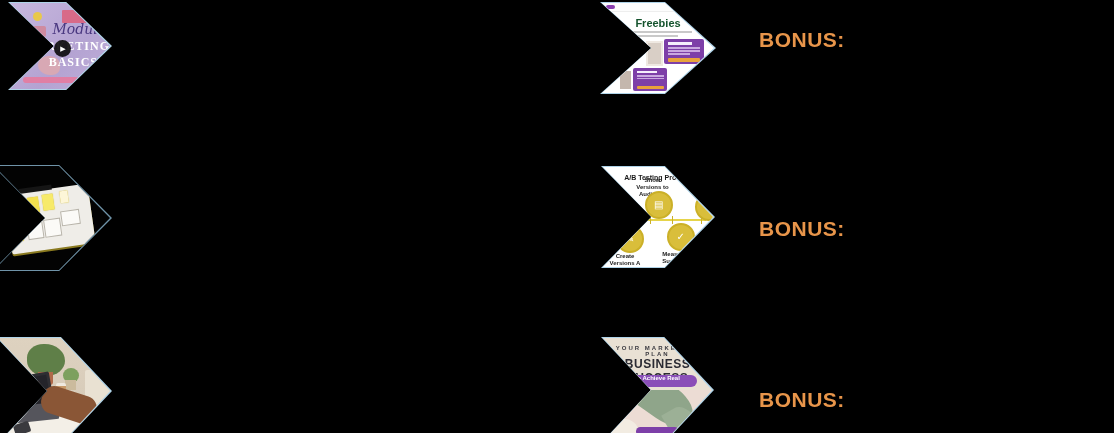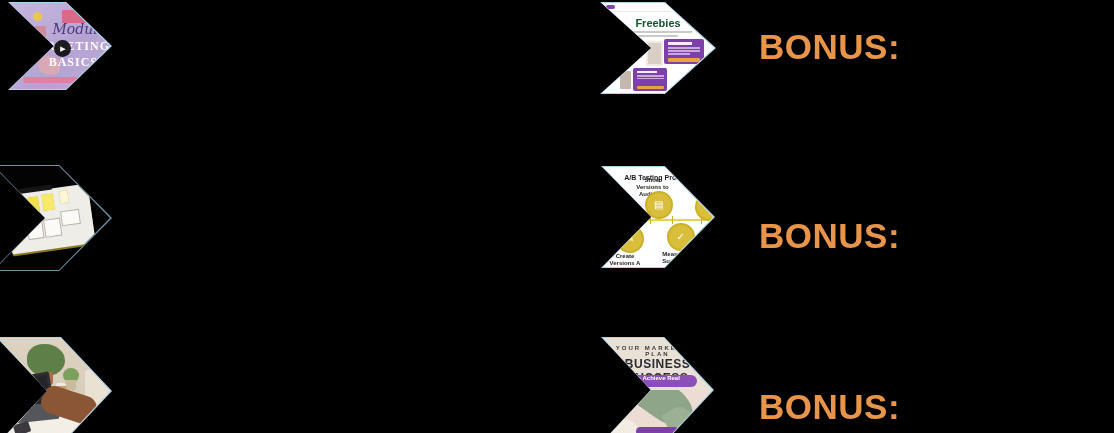--- a/index.html
+++ b/index.html
@@ -13,21 +13,21 @@
         overflow:hidden;}
 
   
   .r1l{left:8px;top:2px;width:104px;height:88px;}
   .r1r{left:600px;top:2px;width:116px;height:92px;}
   .r2l{left:-8px;top:165px;width:120px;height:106px;background:#6f93a8;}
   .r2r{left:601px;top:166px;width:114px;height:102px;}
   .r3l{left:-4px;top:337px;width:116px;height:108px;}
   .r3r{left:601px;top:337px;width:113px;height:106px;}
 
-  .bonus{position:absolute;left:759px;color:#E8954A;font-weight:800;font-size:35px;
+  .bonus{position:absolute;left:759px;color:#E8954A;font-weight:800;font-size:21px;
          letter-spacing:.5px;line-height:1;}
   .b1{top:29px;} .b2{top:218px;} .b3{top:389px;}
 
   
   .vt{background:linear-gradient(135deg,#c7b7de 0%,#b4a3d2 60%,#bfaed9 100%);width:100%;height:100%;position:relative;}
   .vt .emoji{position:absolute;left:23%;top:11%;width:9px;height:9px;border-radius:50%;background:#e8c84a;}
   .vt .blk1{position:absolute;left:52%;top:8%;width:26%;height:15%;background:#d86a88;border-radius:1px;}
   .vt .blk2{position:absolute;left:6%;top:27%;width:30%;height:13%;background:#cf8ba0;border-radius:2px;}
   .vt .blob{position:absolute;left:28%;top:62%;width:22%;height:22%;background:#d8a8b4;border-radius:50% 50% 40% 60%;}
   .vt .bar{position:absolute;left:13%;bottom:7%;width:56%;height:7%;background:#e07fa4;border-radius:6px;}

